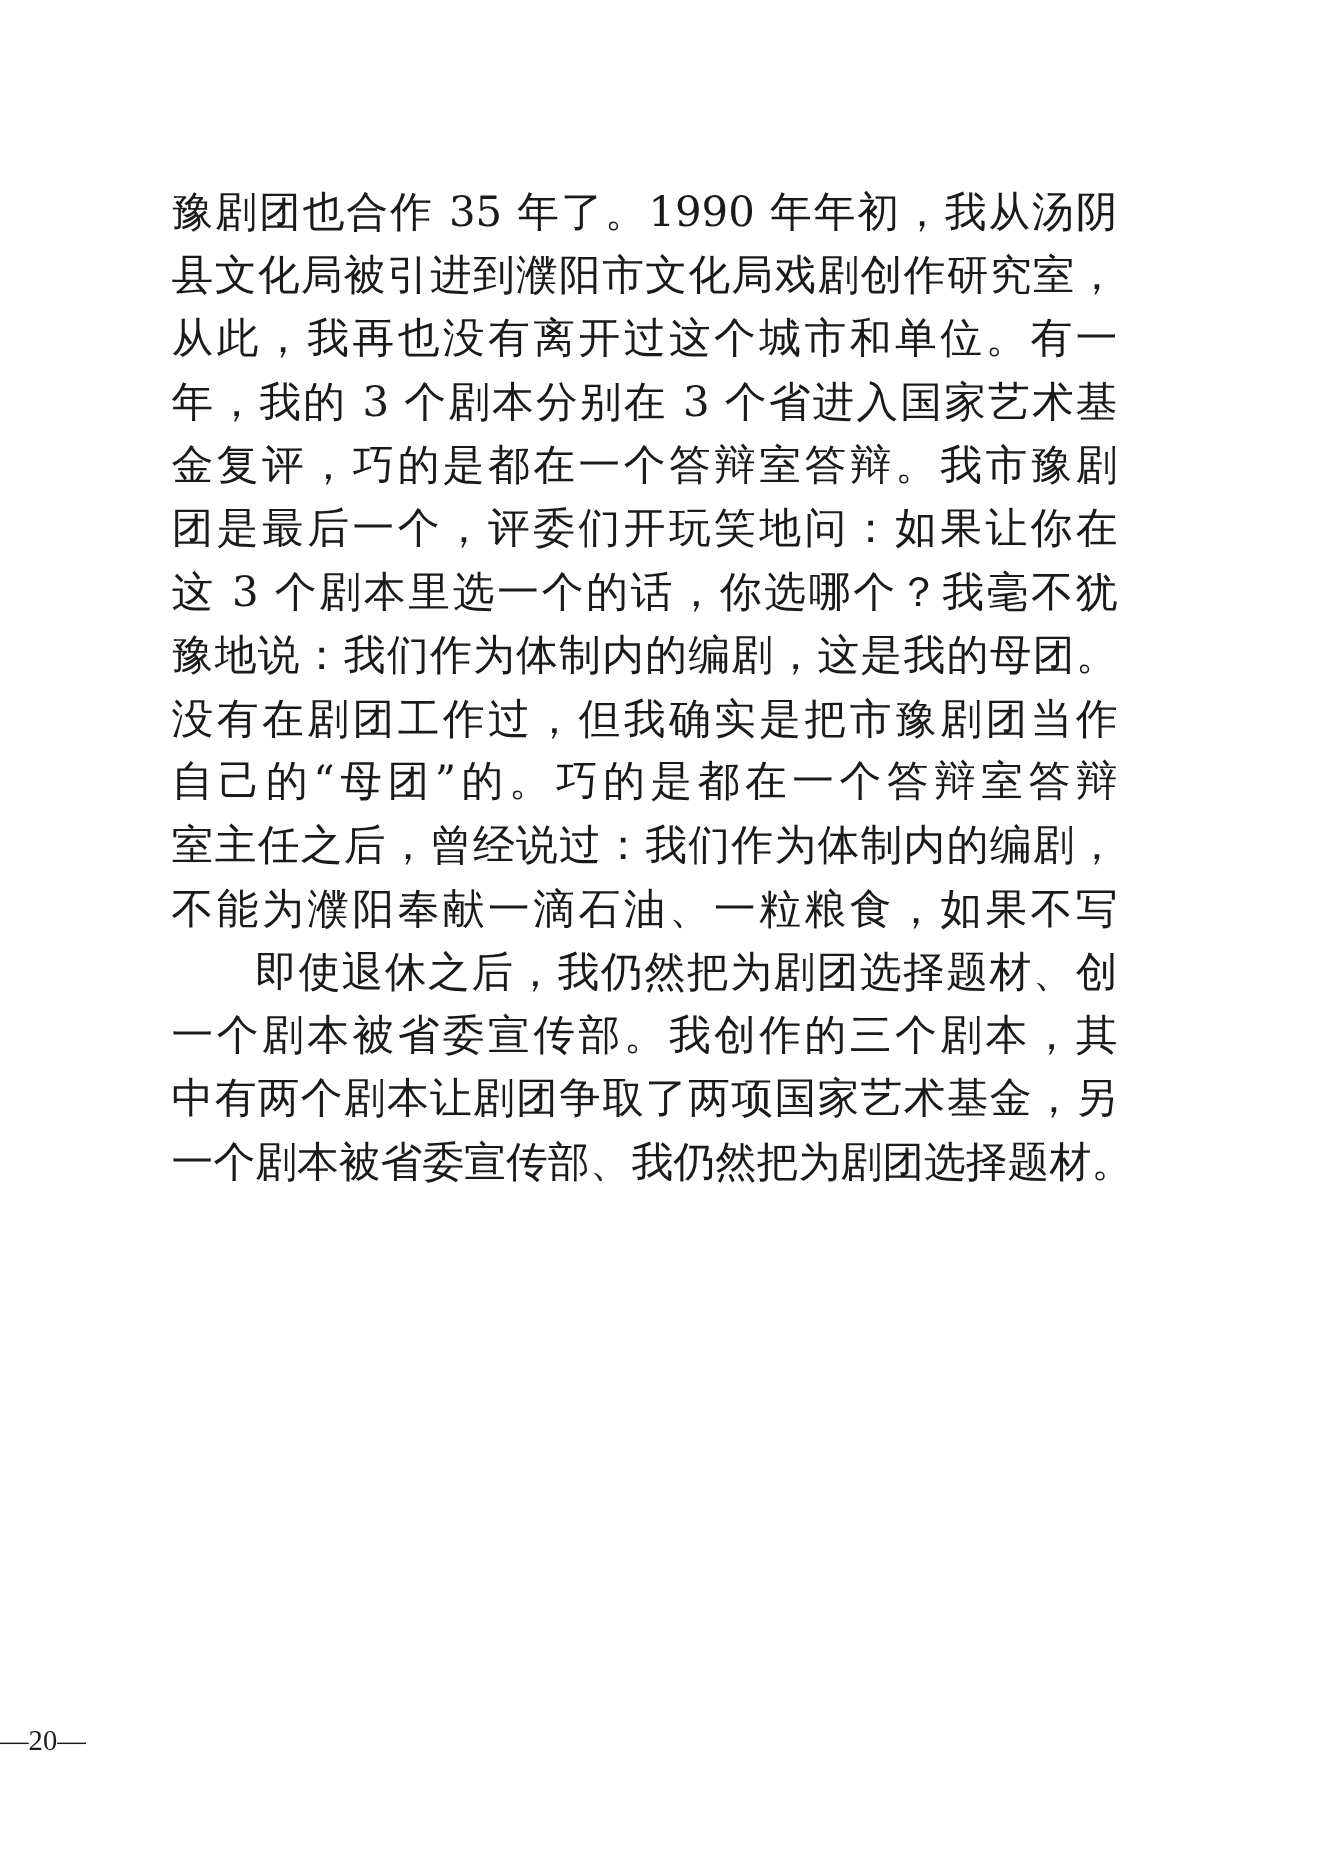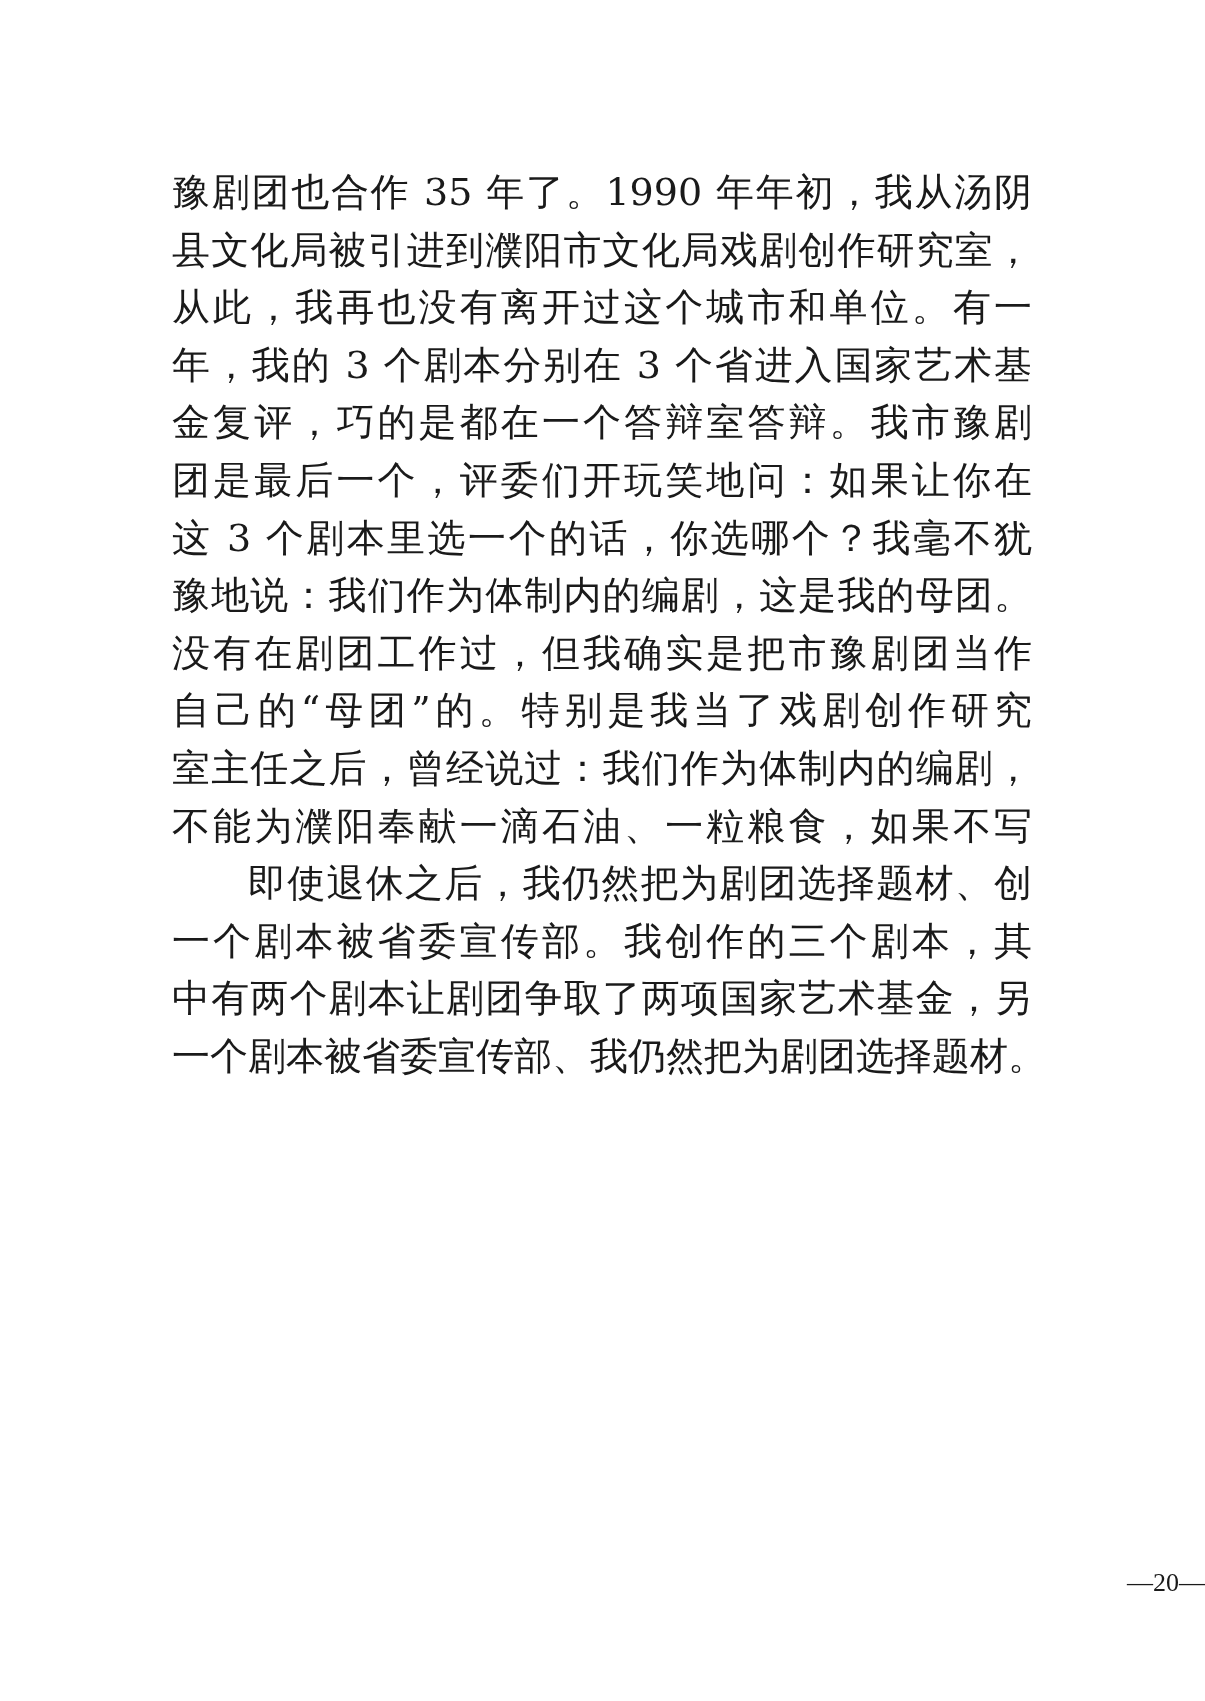--- a/index.html
+++ b/index.html
@@ -1,46 +1,46 @@
 <!DOCTYPE html>
 <html><head>
   <meta charset="utf-8">
   <style>
     html, body { margin: 0; padding: 0; background: #ffffff; }
     body { width: 1205px; height: 1701px; position: relative; overflow: hidden; }
     .page { position: absolute; left: 0; top: 0; width: 1205px; height: 1701px; background: #ffffff; }
     .content {
-      position: absolute; left: 172px; top: 164px; width: 860px;
+      position: absolute; left: 156px; top: 164px; width: 860px;
       font-family: "DejaVu Serif", "Liberation Serif", serif;
       font-size: 38px; line-height: 57.6px; color: #1a1a1a;
     }
     .line { display: block; white-space: nowrap; text-align: justify; text-align-last: justify; height: 57.6px; }
     .line.last { text-align-last: left; }
     .line.indent { padding-left: 76px; }
     .page-number {
-      position: absolute; left: 0; width: 1205px; top: 1568px; text-align: right;
+      position: absolute; left: 0; width: 1205px; top: 1568px; text-align: left;
       font-family: "Liberation Serif", "DejaVu Serif", serif; font-size: 26px; color: #1a1a1a;
     }
   </style>
 </head>
 <body>
 
 <div class="page">
   <div class="content">
     <div>
       <span class="line">豫剧团也合作 35 年了。1990 年年初，我从汤阴</span>
       <span class="line">县文化局被引进到濮阳市文化局戏剧创作研究室，</span>
       <span class="line">从此，我再也没有离开过这个城市和单位。有一</span>
       <span class="line">年，我的 3 个剧本分别在 3 个省进入国家艺术基</span>
       <span class="line">金复评，巧的是都在一个答辩室答辩。我市豫剧</span>
       <span class="line">团是最后一个，评委们开玩笑地问：如果让你在</span>
       <span class="line">这 3 个剧本里选一个的话，你选哪个？我毫不犹</span>
       <span class="line">豫地说：我们作为体制内的编剧，这是我的母团。</span>
       <span class="line">没有在剧团工作过，但我确实是把市豫剧团当作</span>
-      <span class="line">自己的“母团”的。特别是我当了戏剧创作研究</span>
+      <span class="line">自己的“母团”的。巧的是都在一个答辩室答辩</span>
       <span class="line">室主任之后，曾经说过：我们作为体制内的编剧，</span>
       <span class="line">不能为濮阳奉献一滴石油、一粒粮食，如果不写</span>
     </div>
     <div>
       <span class="line indent">即使退休之后，我仍然把为剧团选择题材、创</span>
       <span class="line">一个剧本被省委宣传部。我创作的三个剧本，其</span>
       <span class="line">中有两个剧本让剧团争取了两项国家艺术基金，另</span>
       <span class="line">一个剧本被省委宣传部、我仍然把为剧团选择题材。</span>
     </div>
   </div>

